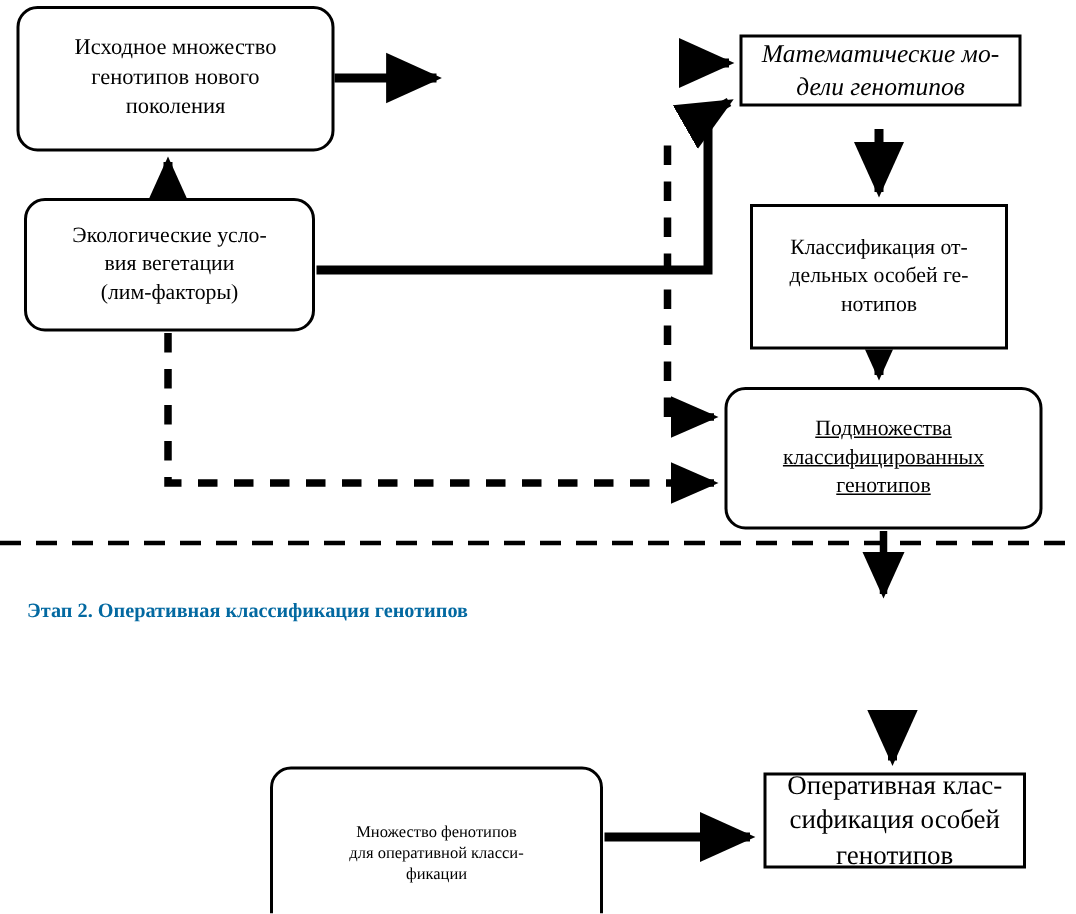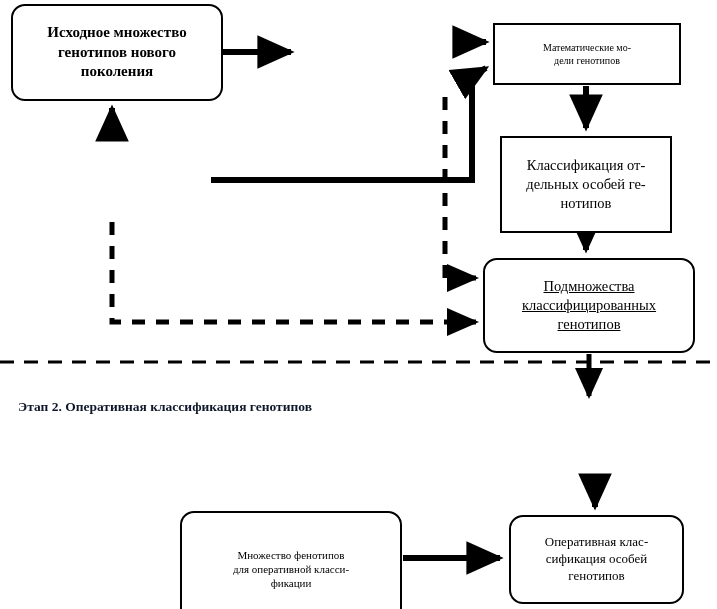--- a/index.html
+++ b/index.html
@@ -28,47 +28,47 @@
   }
   .node.rounded { border-radius: 14px; }
   .node .label {
     display: block;
     width: 100%;
     line-height: 1.30;
     color: #000000;
     padding: 0 6px;
     box-sizing: border-box;
   }
-  .node.bold .label { font-weight: bold; }
+  .node.bold .label { font-weight: normal; }
 
   .n1 { left: 11px;  top: 4px;   width: 212px; height: 97px;  font-size: 15px; }
   .n2 { left: 16px;  top: 132px; width: 194px; height: 89px;  font-size: 14.5px; }
   .n3 { left: 300px; top: 16px;  width: 162px; height: 80px;  font-size: 14.5px; }
-  .n4 { left: 493px; top: 23px;  width: 188px; height: 62px;  font-size: 10px; }
+  .n4 { left: 493px; top: 23px;  width: 188px; height: 48px;  font-size: 17px; font-style: italic; }
   .n5 { left: 500px; top: 136px; width: 172px; height: 97px;  font-size: 14.5px; }
   .n6 { left: 483px; top: 258px; width: 212px; height: 95px;  font-size: 14.5px; text-decoration: underline; }
   .n7 { left: 511px; top: 404px; width: 172px; height: 79px;  font-size: 14.5px; }
   .n8 { left: 180px; top: 511px; width: 222px; height: 116px;  font-size: 11px; }
-  .n9 { left: 509px; top: 515px; width: 175px; height: 89px;  font-size: 13px; border-radius: 14px; }
+  .n9 { left: 509px; top: 515px; width: 175px; height: 64px;  font-size: 18px; }
 
   svg.wires {
     position: absolute;
     left: 0; top: 0;
     width: 717px; height: 609px;
     z-index: 1;
     pointer-events: none;
   }
 
   .stage-caption {
     position: absolute;
     left: 18px;
     top: 399px;
     font-size: 13.5px;
     font-weight: bold;
-    color: #0f172a;
+    color: #0369a1;
     white-space: nowrap;
   }
 </style>
 </head>
 <body>
 
 <div id="canvas">
 
   <svg class="wires" viewBox="0 0 717 609" xmlns="http://www.w3.org/2000/svg">
     <defs>
@@ -129,20 +129,23 @@
 
     <g>
       <line x1="403" y1="558" x2="500" y2="558" stroke="#000" stroke-width="6" marker-end="url(#ah)"></line>
     </g>
   </svg>
 
   <div class="node rounded bold n1">
     <span class="label">Исходное множество<br>генотипов нового<br>поколения</span>
   </div>
 
+  <div class="node rounded n2">
+    <span class="label">Экологические усло-<br>вия вегетации<br>(лим-факторы)</span>
+  </div>
 
 
   <div class="node n4">
     <span class="label">Математические мо-<br>дели генотипов</span>
   </div>
 
   <div class="node n5">
     <span class="label">Классификация от-<br>дельных особей ге-<br>нотипов</span>
   </div>
 

